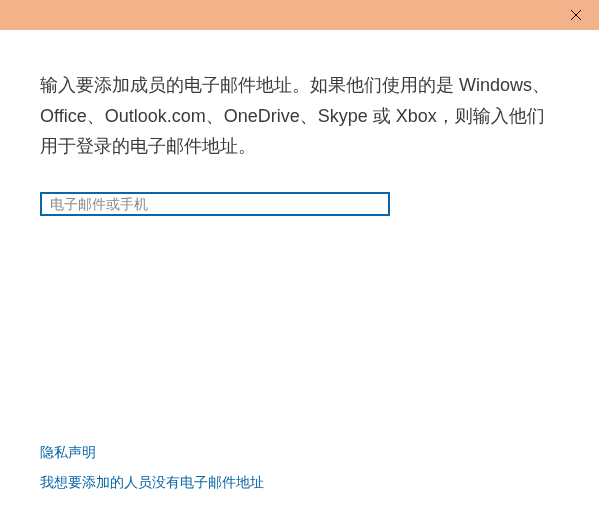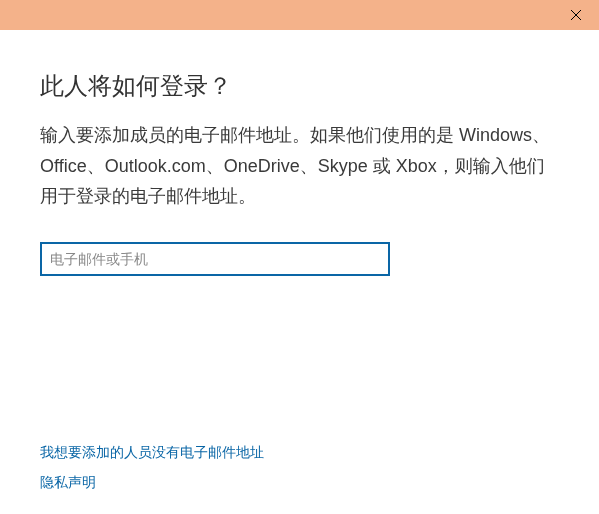--- a/index.html
+++ b/index.html
@@ -41,21 +41,21 @@
     margin-bottom: 18px;
   }
   .description {
     font-size: 18px;
     color: #3a3a3a;
     line-height: 1.7;
     margin-bottom: 30px;
   }
   .email-input {
     width: 350px;
-    height: 34px;
+    height: 24px;
     border: 2px solid #0a66a6;
     padding: 8px 8px;
     font-size: 14px;
     font-family: inherit;
     outline: none;
     color: #333;
   }
   .email-input::placeholder { color: #888888; }
   .bottom-links {
     position: absolute;
@@ -80,20 +80,19 @@
     <span>
       <svg viewBox="0 0 10 10">
           <line x1="0" y1="0" x2="10" y2="10" stroke="#000" stroke-width="1"></line>
           <line x1="10" y1="0" x2="0" y2="10" stroke="#000" stroke-width="1"></line>
         </svg>
     </span>
   </div>
 </div>
 
 <div class="content">
-  <h1 class="heading">此人将如何登录？</h1>
   <p class="description">输入要添加成员的电子邮件地址。如果他们使用的是 Windows、Office、Outlook.com、OneDrive、Skype 或 Xbox，则输入他们用于登录的电子邮件地址。</p>
   <input type="text" class="email-input" placeholder="电子邮件或手机" style="">
   <div class="bottom-links">
+    <a class="link">隐私声明</a>
     <a class="link">我想要添加的人员没有电子邮件地址</a>
-    <a class="link">隐私声明</a>
   </div>
 </div>
 
 </body></html>

